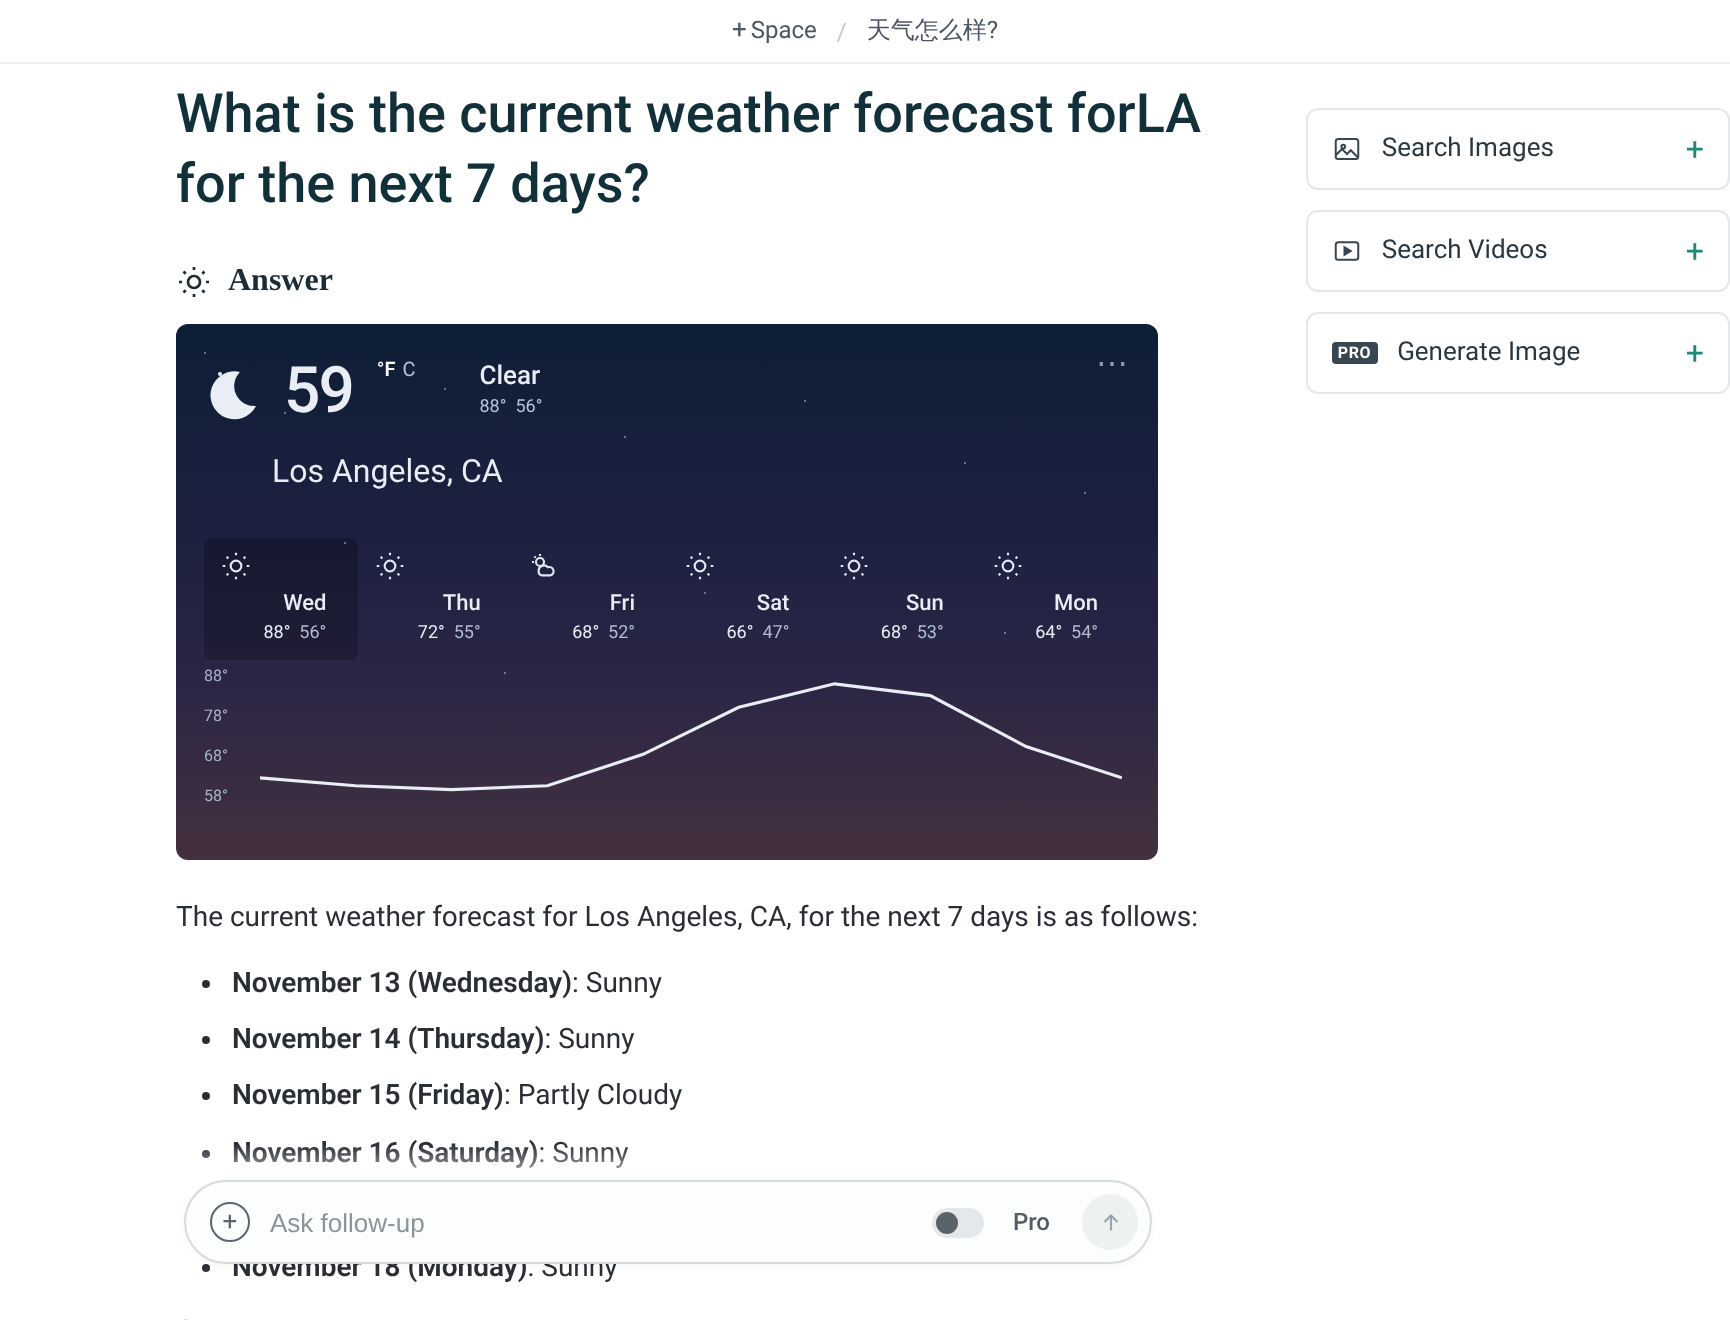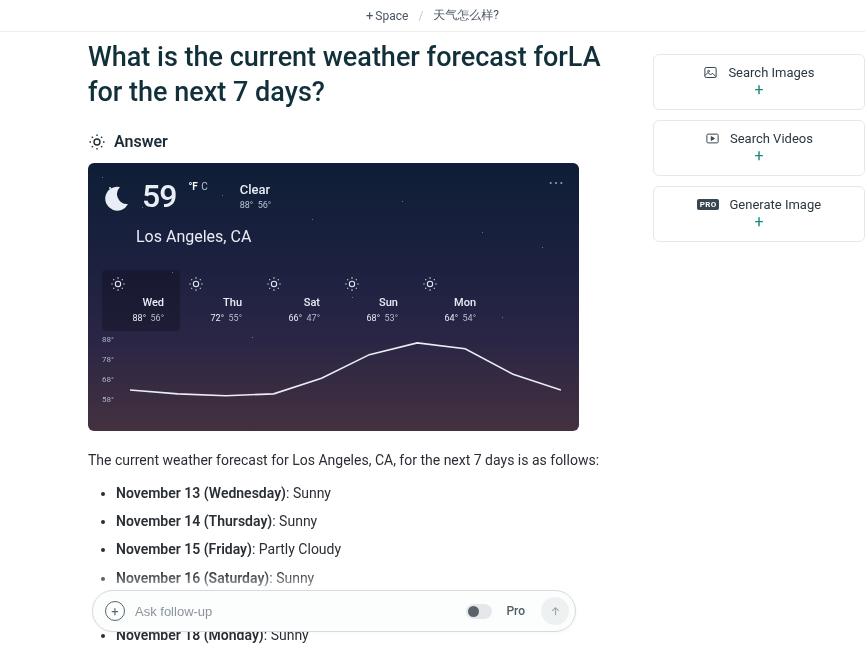--- a/index.html
+++ b/index.html
@@ -47,21 +47,21 @@
     margin-top: 2px;
   }
 
   .answer-label {
     display: flex;
     align-items: center;
     gap: 8px;
     margin-top: 22px;
     margin-bottom: 12px;
   }
-  .answer-label .txt { font-size: 16px; font-weight: 600; color: #1d2c36; }
+  .answer-label .txt { font-size: 16px; font-weight: 600; color: #1d2c36; font-family: Liberation Serif, serif; }
   .answer-label svg { width: 18px; height: 18px; stroke: #1d2c36; fill: none; }
 
   
   .weather-card {
     width: 491px;
     height: 268px;
     border-radius: 6px;
     background: linear-gradient(180deg, #0e1e36 0%, #1d2140 40%, #2a2545 65%, #44313f 100%);
     color: #e9edf5;
     position: relative;
@@ -118,21 +118,20 @@
   
   .side-item {
     border: 1px solid #e5e8ea;
     border-radius: 6px;
     padding: 10px 12px;
     display:flex; align-items:center; justify-content:space-between;
     margin-bottom: 10px;
     font-size: 13px;
     color:#2a3741;
     cursor:pointer;
-    flex-direction:column;
   }
   .side-item .left { display:flex; align-items:center; gap:10px; }
   .side-item svg { width:15px; height:15px; stroke:#374650; fill:none; }
   .side-item .plus { font-size:16px; color:#1c8a7a; }
   .pro-badge { background:#374650; color:#fff; font-size:8px; font-weight:700; padding:1px 3px; border-radius:2px; letter-spacing:.3px;}
 
   
   .followup {
     position: absolute;
     bottom: 28px;
@@ -219,20 +218,29 @@
             <span class="dname">Wed</span>
             <span class="drange"><span class="hi">88°</span>&nbsp;&nbsp;56°</span>
           </div>
           <div class="day">
             <svg viewBox="0 0 24 24" stroke-width="1.6">
               <circle cx="12" cy="12" r="4"></circle>
               <path d="M12 2v2M12 20v2M2 12h2M20 12h2M5 5l1.3 1.3M17.7 17.7L19 19M5 19l1.3-1.3M17.7 6.3L19 5"></path>
             </svg>
             <span class="dname">Thu</span>
             <span class="drange"><span class="hi">72°</span>&nbsp;&nbsp;55°</span>
+          </div>
+          <div class="day">
+            <svg viewBox="0 0 24 24" stroke-width="1.6">
+              <circle cx="9" cy="9" r="3"></circle>
+              <path d="M9 3v1.5M3 9h1.5M4.8 4.8l1 1"></path>
+              <path d="M8 16a4 4 0 0 1 7-3 3 3 0 1 1 2 6H10a3 3 0 0 1-2-3z"></path>
+            </svg>
+            <span class="dname">Fri</span>
+            <span class="drange"><span class="hi">68°</span>&nbsp;&nbsp;52°</span>
           </div>
           <div class="day">
             <svg viewBox="0 0 24 24" stroke-width="1.6">
               <circle cx="12" cy="12" r="4"></circle>
               <path d="M12 2v2M12 20v2M2 12h2M20 12h2M5 5l1.3 1.3M17.7 17.7L19 19M5 19l1.3-1.3M17.7 6.3L19 5"></path>
             </svg>
             <span class="dname">Sat</span>
             <span class="drange"><span class="hi">66°</span>&nbsp;&nbsp;47°</span>
           </div>
           <div class="day">

